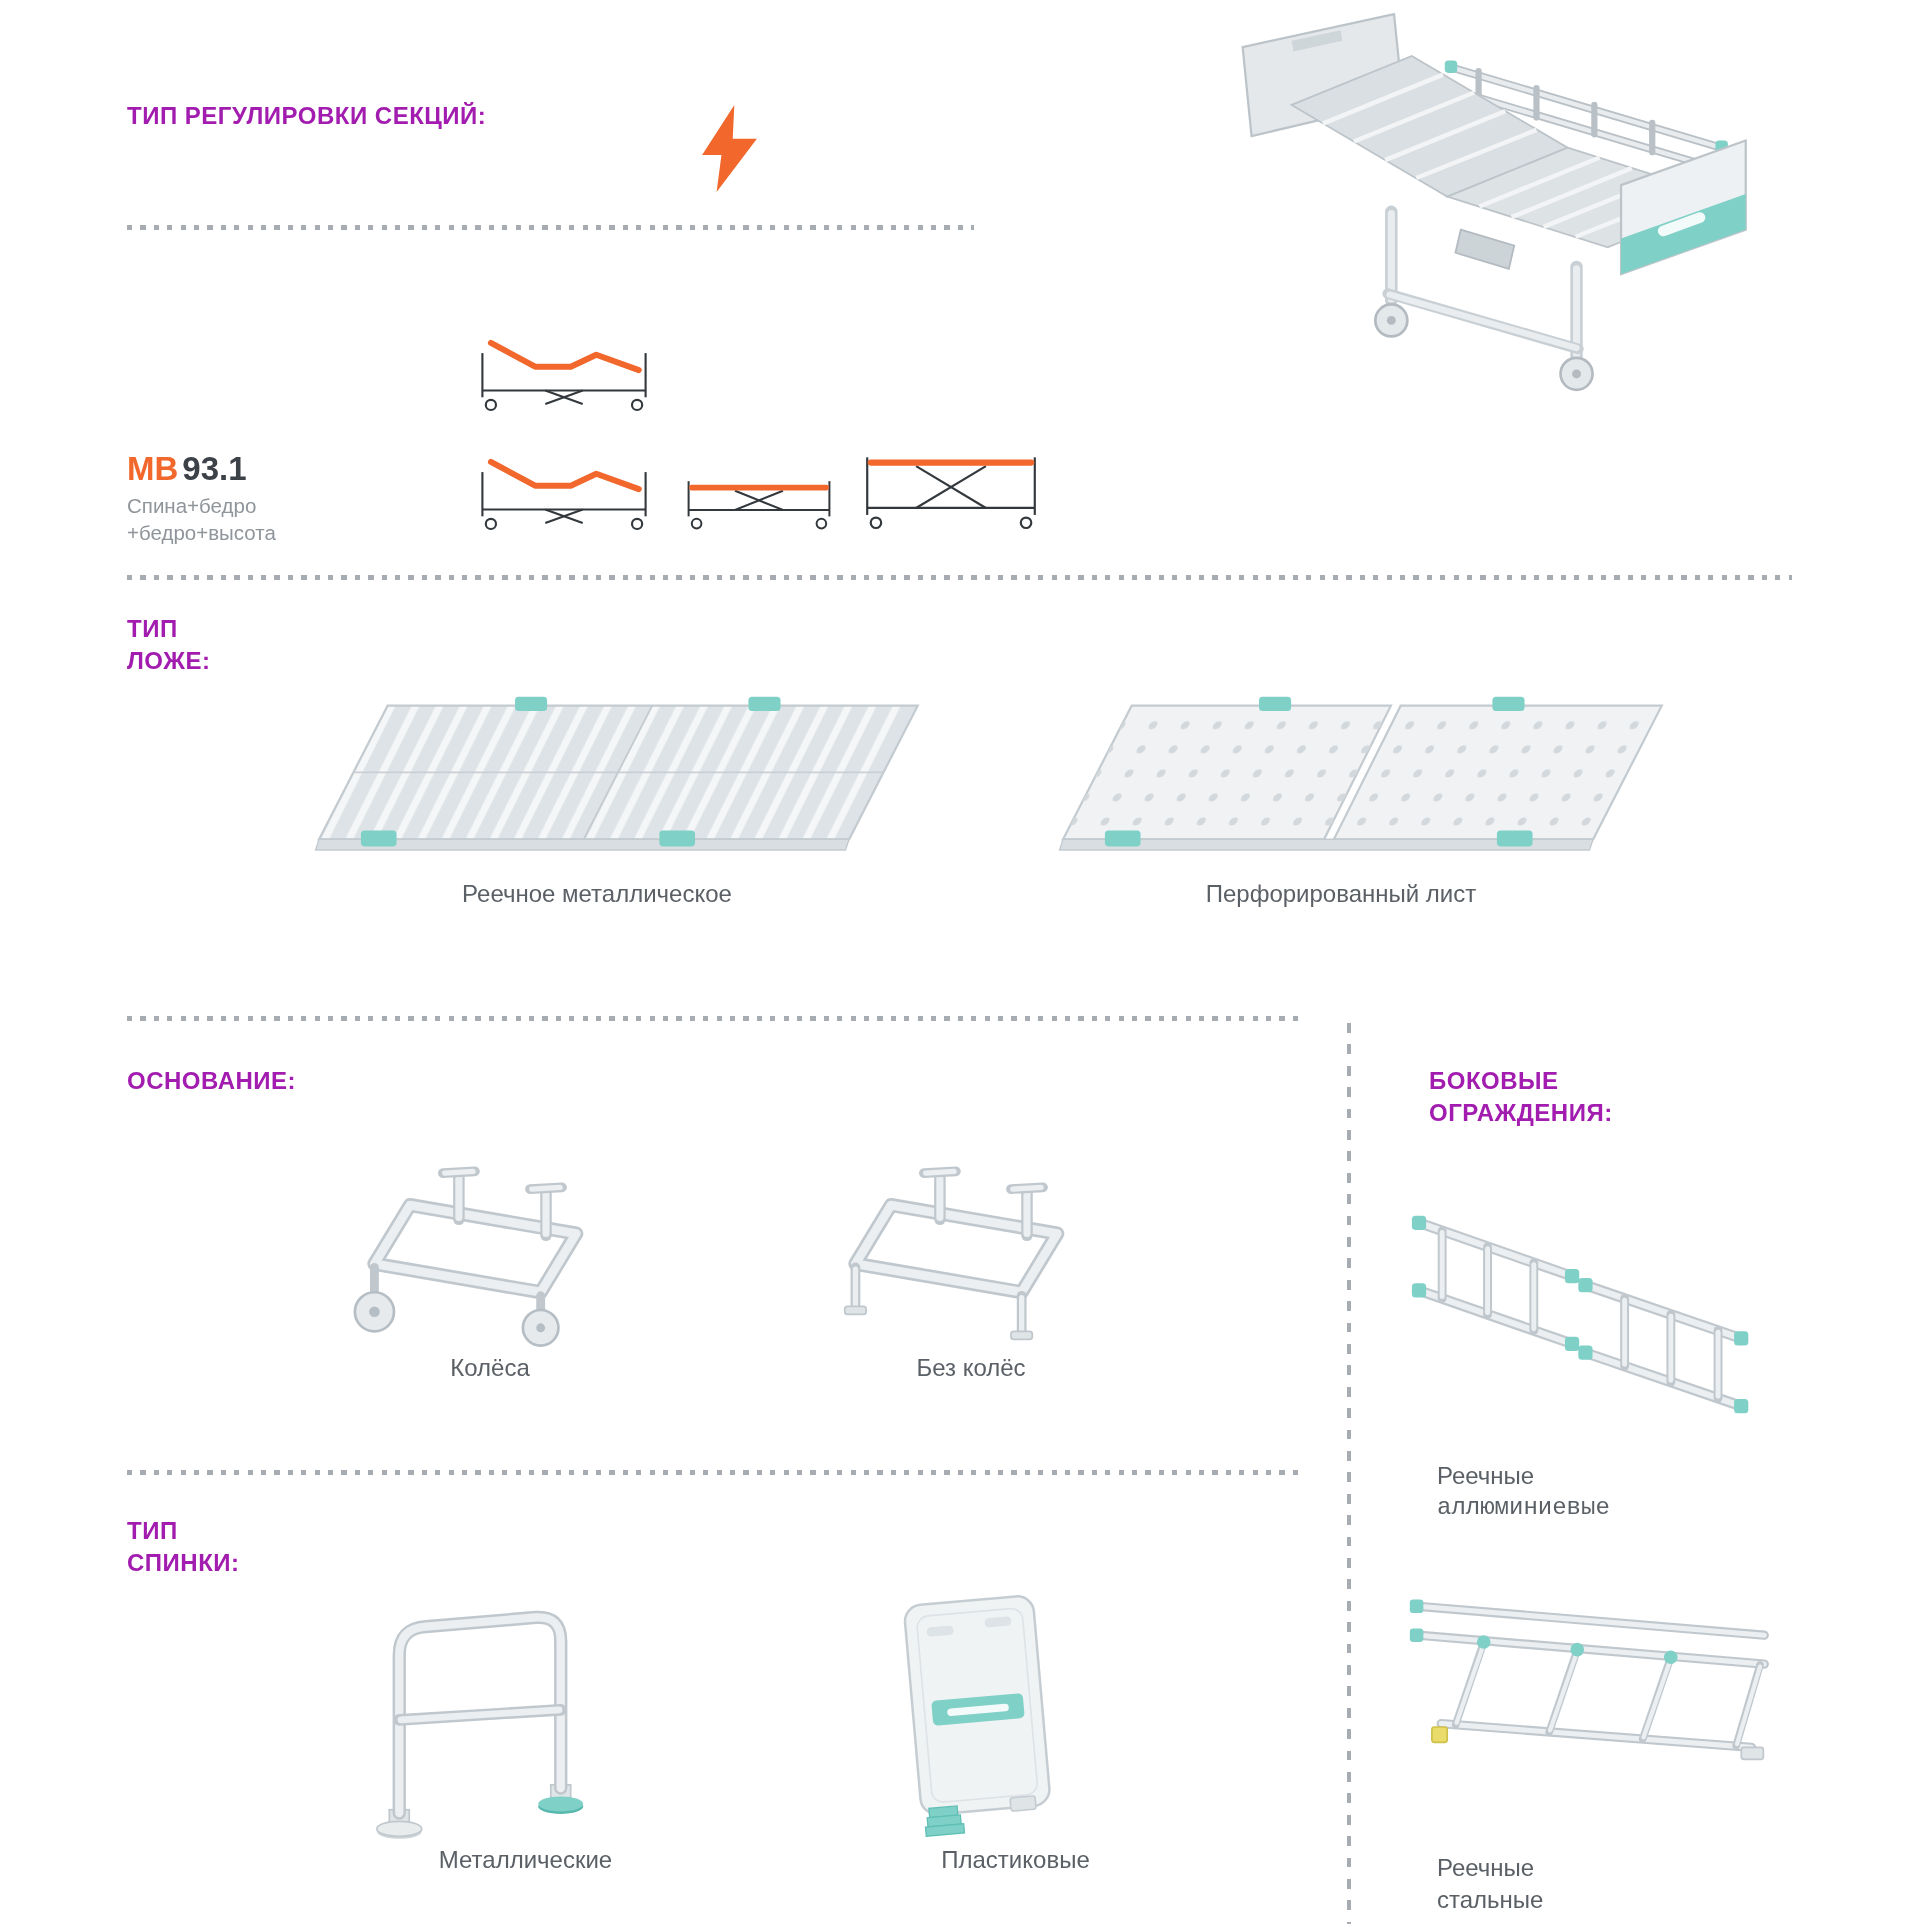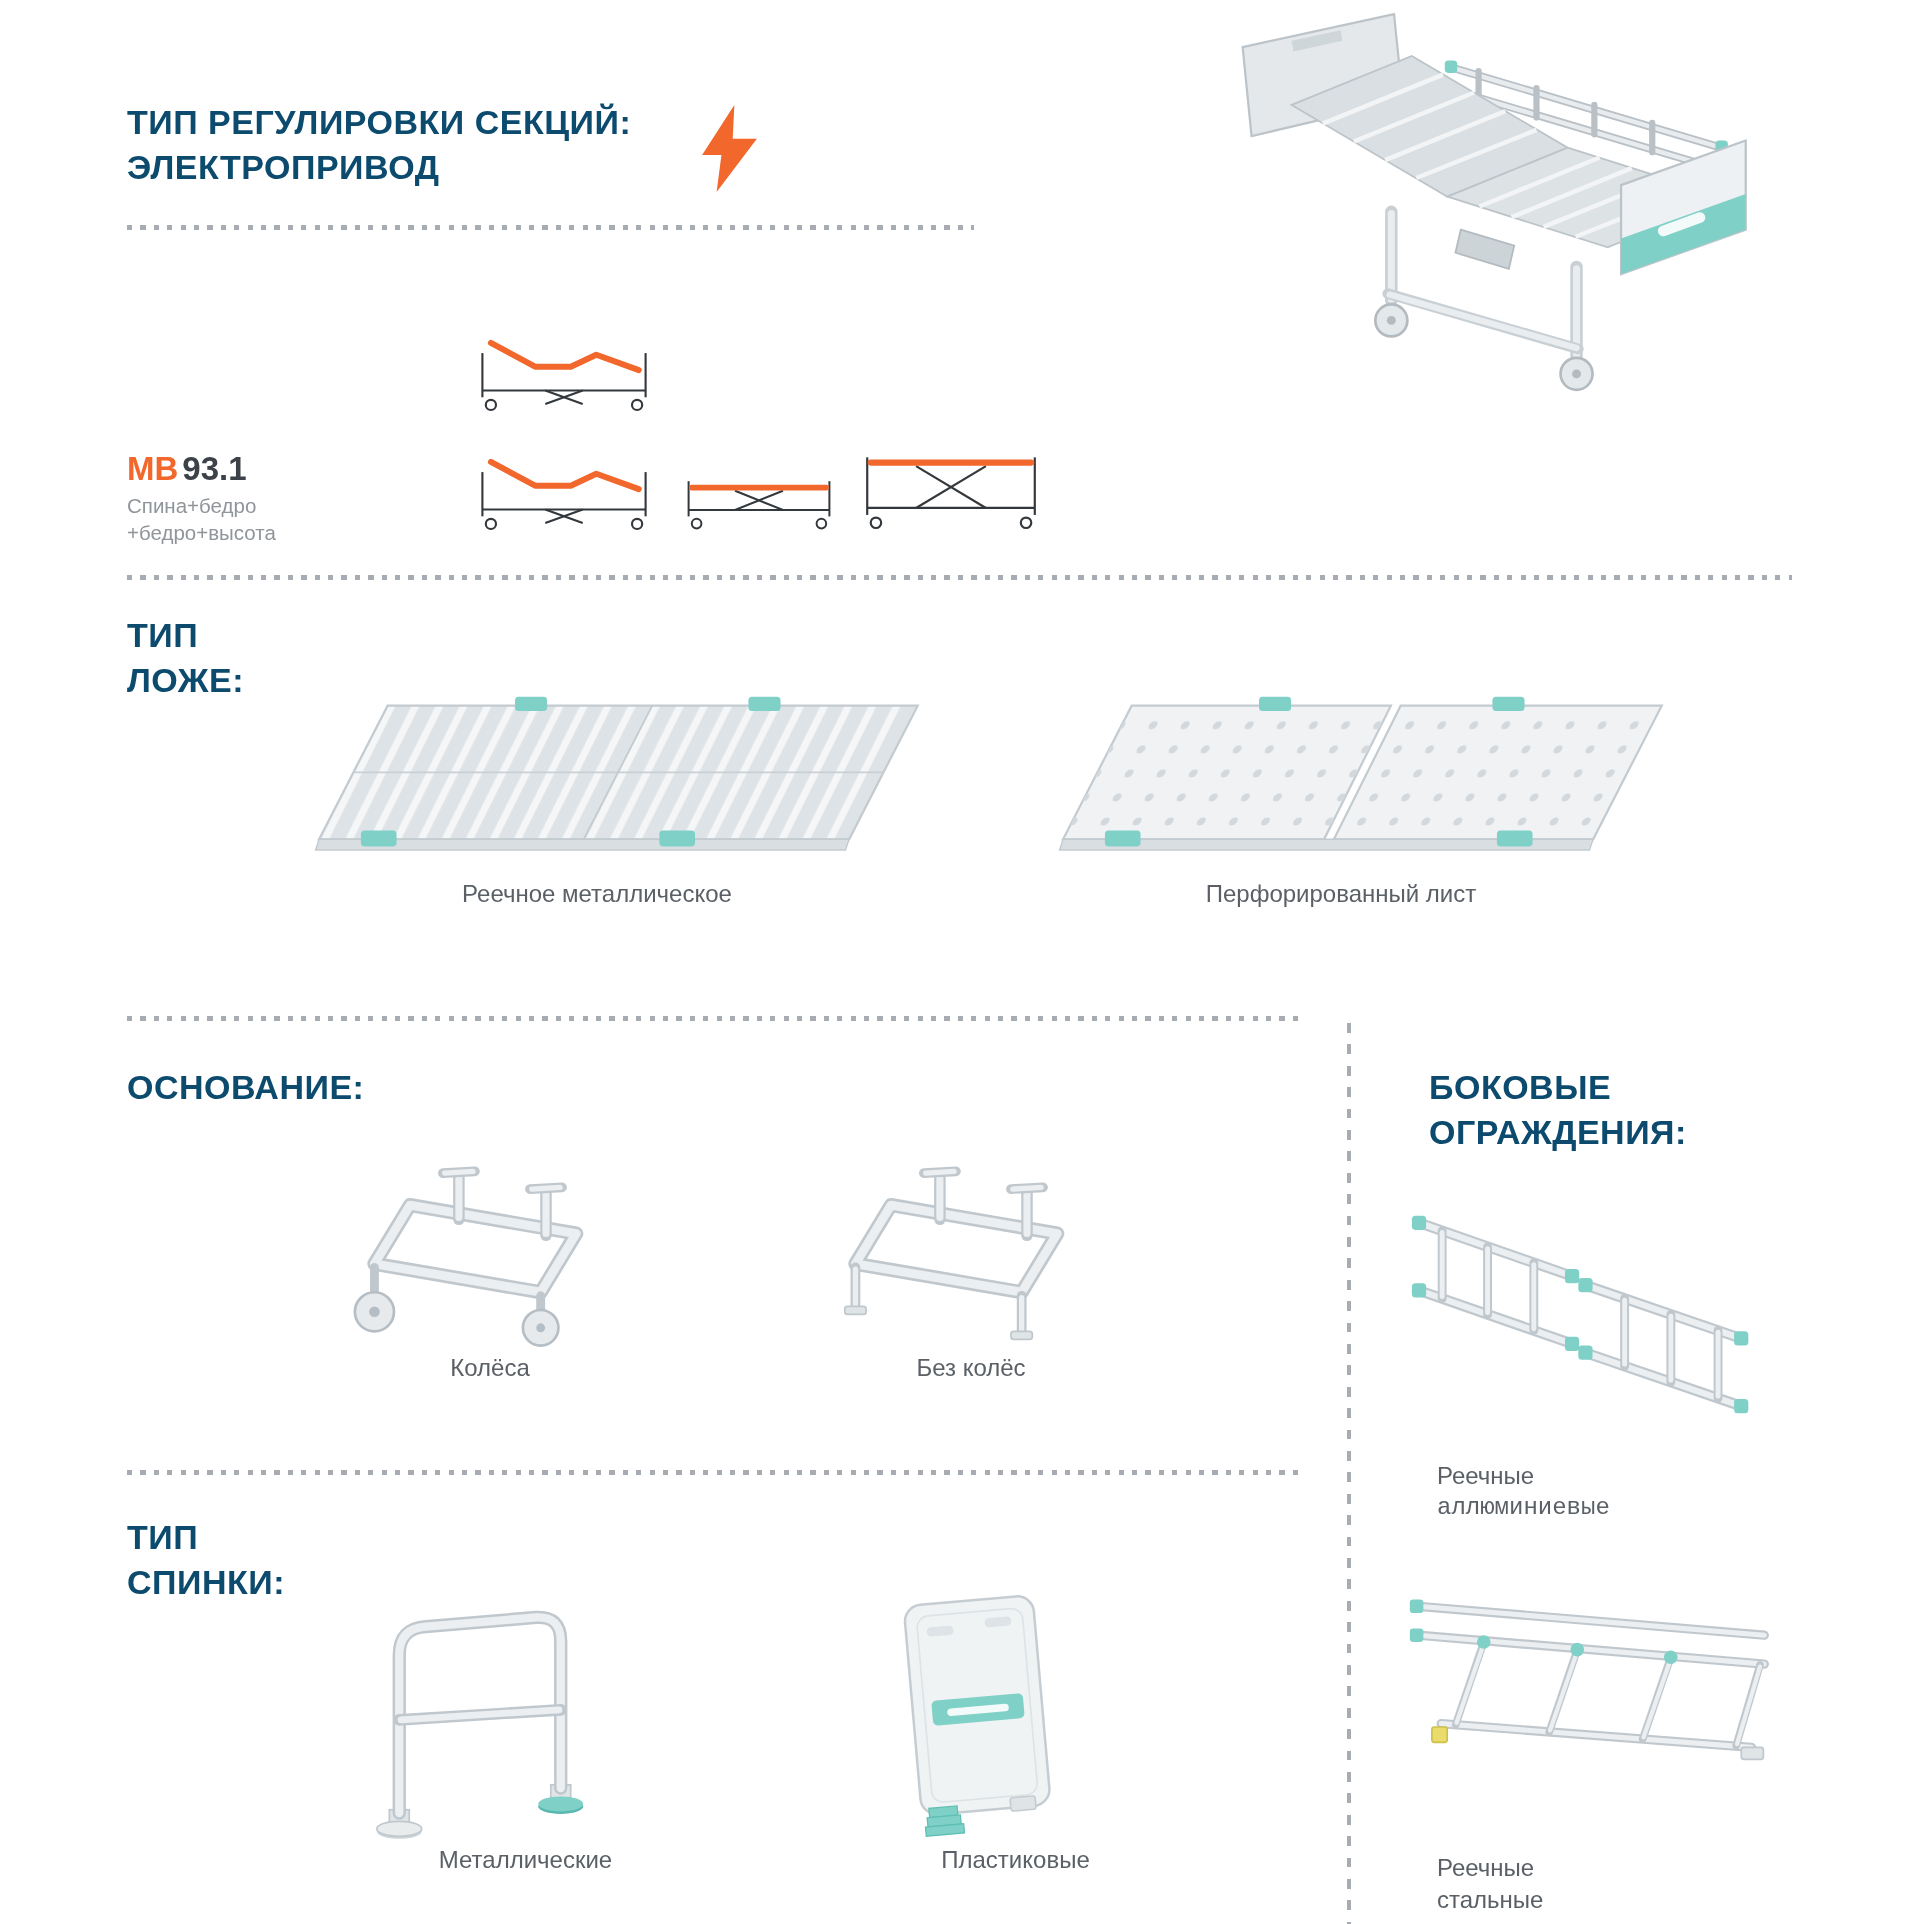--- a/index.html
+++ b/index.html
@@ -1,37 +1,36 @@
 <!DOCTYPE html>
 <html style="font-size:14.3px"><head>
 <meta charset="utf-8">
 <style>
   * { margin:0; padding:0; box-sizing:border-box; }
   html,body { background:#ffffff; }
   body { font-family:"Liberation Sans", sans-serif; }
   #canvas { position:relative; width:1925px; height:1925px; background:#ffffff; overflow:hidden; }
   .abs { position:absolute; }
-  .h-orange { color:#0c4a6e; font-weight:bold; font-size:34px; line-height:1.32; letter-spacing:0.5px; }
+  .h-orange { color:#a21caf; font-weight:bold; font-size:24px; line-height:1.32; letter-spacing:0.5px; }
   .model-brand { color:#f2672c; font-weight:bold; font-size:33px; }
   .model-num { color:#3c4248; font-weight:bold; font-size:33px; }
   .model-sub { color:#8f959a; font-size:20.5px; line-height:1.28; margin-top:5.3px; }
   .opt-label { color:#5a6066; font-size:24px; text-align:center; }
   .opt-label-left { color:#5a6066; font-size:24px; line-height:1.35;margin-left:8px; }
   .divider-h { height:4.5px; background:repeating-linear-gradient(to right,#a6acb1 0 5.3px, transparent 5.3px 13.4px); }
   .divider-v { width:3.6px; background:repeating-linear-gradient(to bottom,#a6acb1 0 9.8px, transparent 9.8px 21.4px); }
   svg { display:block; width:100%; height:100%; }
 </style>
 </head>
 <body>
 
 <div id="canvas">
 
   <div class="abs h-orange" style="left:127px; top:100px;">
     <span style="display:block;">ТИП РЕГУЛИРОВКИ СЕКЦИЙ:</span>
-    <span style="display:block;">ЭЛЕКТРОПРИВОД</span>
   </div>
   <div class="abs" style="left:702px; top:105px; width:55px; height:87px;">
     <svg viewBox="0 0 34 54">
         <polygon points="20,0 0,31 12,31 9,54 34,21 19,21" fill="#f2672c"></polygon>
       </svg>
   </div>
 
   <div class="abs" style="left:1158px; top:7.1px; width:659px; height:463px;">
     <svg viewBox="0 0 740 520">
       <g fill="none" stroke-linecap="round">

